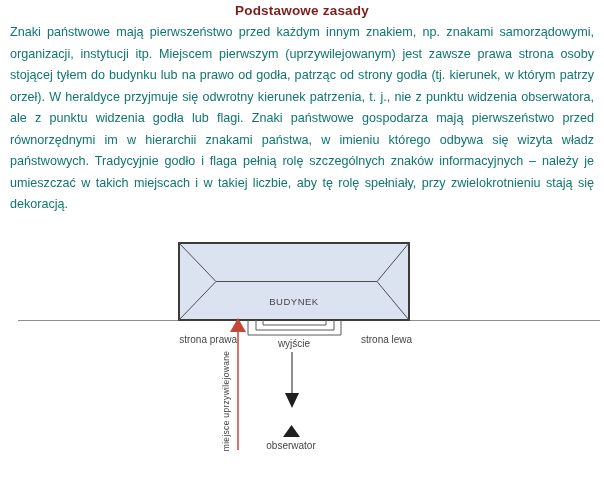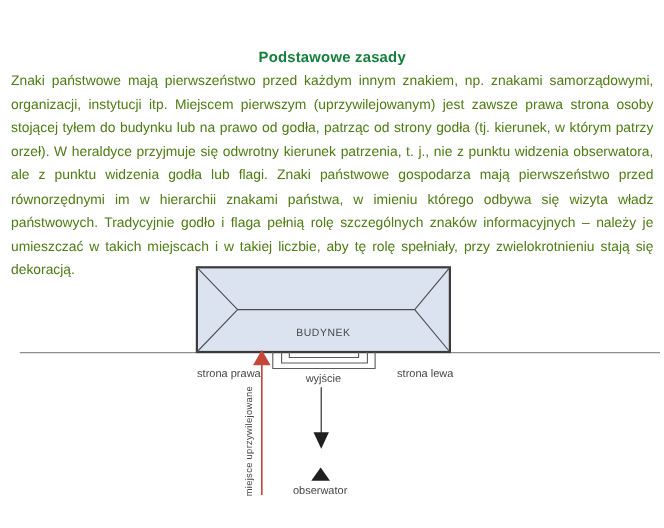--- a/index.html
+++ b/index.html
@@ -10,30 +10,29 @@
     background: #ffffff;
     font-family: "Liberation Sans", sans-serif;
     color: #2d2d2d;
     overflow: hidden;
   }
   .title {
     padding-top: 3px;
     text-align: center;
     font-size: 13.5px;
     font-weight: bold;
-    color: #15803d;
+    color: #7f1d1d;
     letter-spacing: 0.2px;
-    margin-top: 41px;
   }
   .body-text {
     margin: 4px 10px 0 10px;
     font-size: 12.6px;
     line-height: 21.5px;
     text-align: justify;
-    color: #4d7c0f;
+    color: #0f766e;
   }
   .diagram {
     position: absolute;
     left: 0;
     top: 230px;
     width: 600px;
     height: 250px;
   }
   .diagram svg { display: block; }
   .diagram text {

